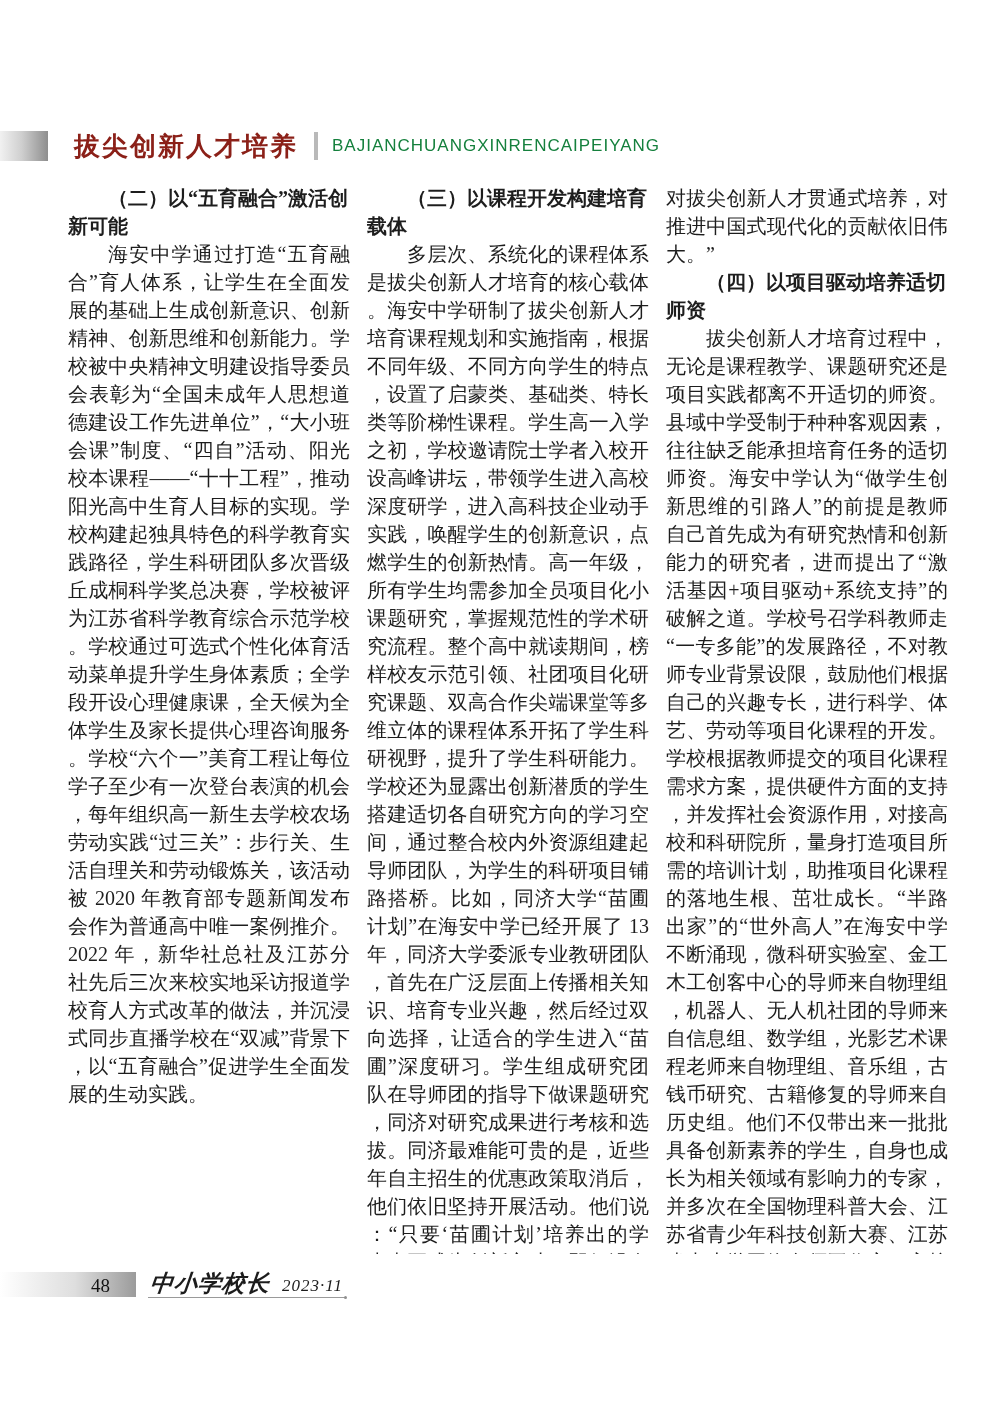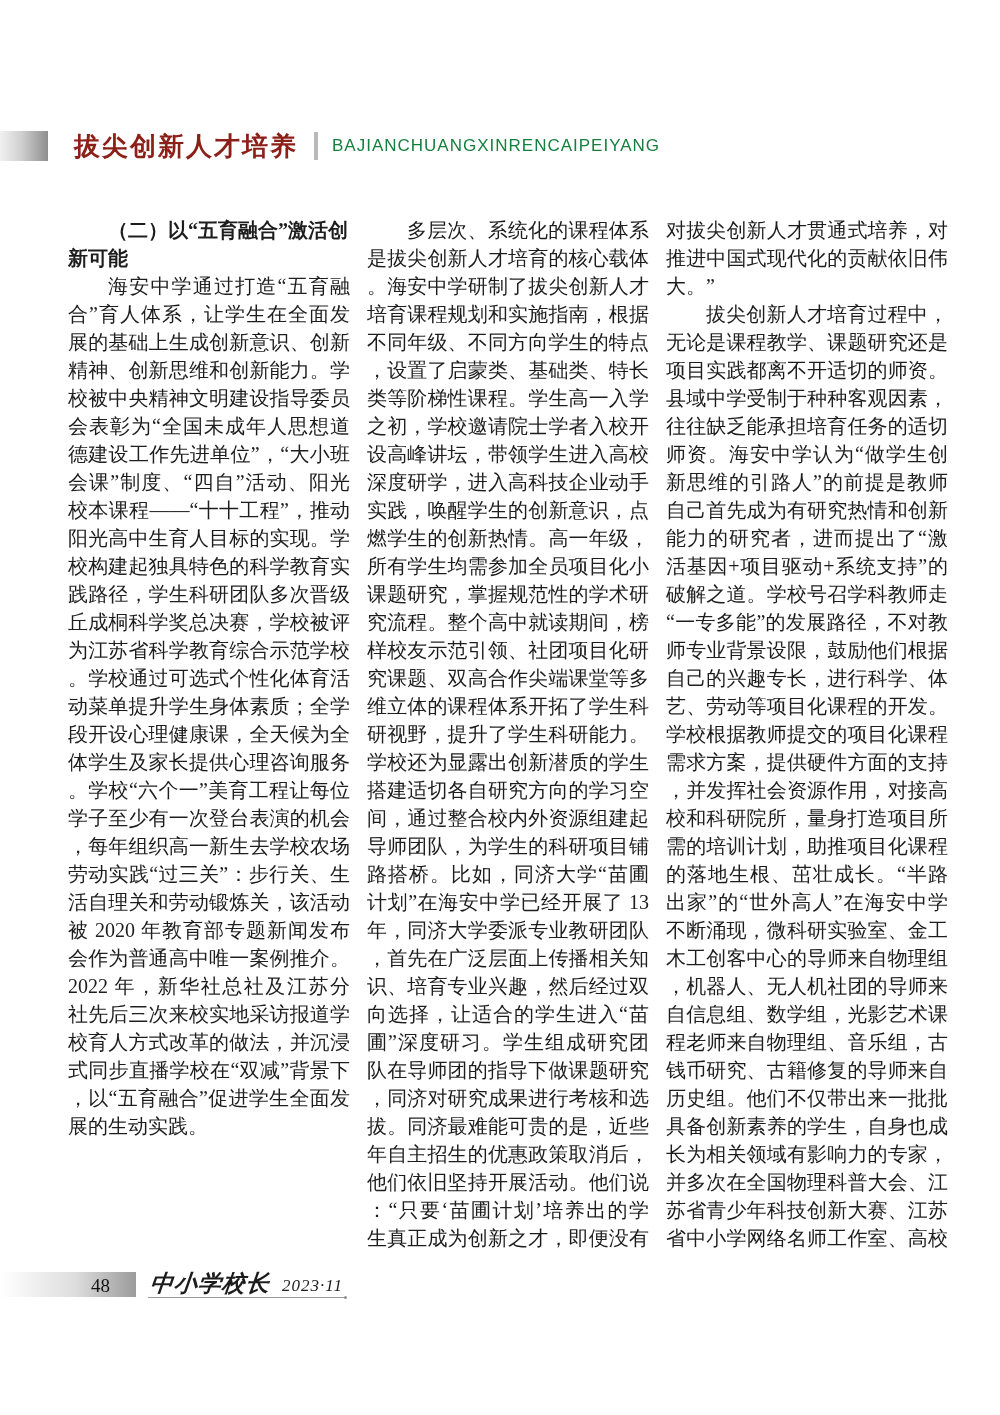--- a/index.html
+++ b/index.html
@@ -38,21 +38,20 @@
   
   .article-columns {
     position:absolute; top:184px; left:68px; width:880px; height:1070px;
     display:flex; gap:17px; overflow:hidden;
   }
   .col {
     flex:1 1 0; min-width:0;
     font-size:20px; line-height:28px; color:#1d1d1d;
     text-align:justify;
     line-break:anywhere;
-    margin-top:32px;
   }
   .col h2 {
     margin:0; font-size:20px; line-height:28px;
     font-weight:bold; text-indent:2em; text-align:left;
   }
   .col p { margin:0; text-indent:2em; }
   .col p.no-indent { text-indent:0; }
   .footnote-ref {
     font-size:11px; vertical-align:super; line-height:0;
     font-family:"Liberation Sans","DejaVu Sans",sans-serif;
@@ -101,25 +100,27 @@
   </header>
 
   <main class="article-columns">
 
     <section class="col">
       <h2>（二）以“五育融合”激活创新可能</h2>
       <p>海安中学通过打造“五育融合”育人体系，让学生在全面发展的基础上生成创新意识、创新精神、创新思维和创新能力。学校被中央精神文明建设指导委员会表彰为“全国未成年人思想道德建设工作先进单位”，“大小班会课”制度、“四自”活动、阳光校本课程——“十十工程”，推动阳光高中生育人目标的实现。学校构建起独具特色的科学教育实践路径，学生科研团队多次晋级丘成桐科学奖总决赛，学校被评为江苏省科学教育综合示范学校。学校通过可选式个性化体育活动菜单提升学生身体素质；全学段开设心理健康课，全天候为全体学生及家长提供心理咨询服务。学校“六个一”美育工程让每位学子至少有一次登台表演的机会，每年组织高一新生去学校农场劳动实践“过三关”：步行关、生活自理关和劳动锻炼关，该活动被 2020 年教育部专题新闻发布会作为普通高中唯一案例推介。2022 年，新华社总社及江苏分社先后三次来校实地采访报道学校育人方式改革的做法，并沉浸式同步直播学校在“双减”背景下，以“五育融合”促进学生全面发展的生动实践。</p>
     </section>
 
     <section class="col">
+      <h2>（三）以课程开发构建培育载体</h2>
       <p>多层次、系统化的课程体系是拔尖创新人才培育的核心载体。海安中学研制了拔尖创新人才培育课程规划和实施指南，根据不同年级、不同方向学生的特点，设置了启蒙类、基础类、特长类等阶梯性课程。学生高一入学之初，学校邀请院士学者入校开设高峰讲坛，带领学生进入高校深度研学，进入高科技企业动手实践，唤醒学生的创新意识，点燃学生的创新热情。高一年级，所有学生均需参加全员项目化小课题研究，掌握规范性的学术研究流程。整个高中就读期间，榜样校友示范引领、社团项目化研究课题、双高合作尖端课堂等多维立体的课程体系开拓了学生科研视野，提升了学生科研能力。学校还为显露出创新潜质的学生搭建适切各自研究方向的学习空间，通过整合校内外资源组建起导师团队，为学生的科研项目铺路搭桥。比如，同济大学“苗圃计划”在海安中学已经开展了 13 年，同济大学委派专业教研团队，首先在广泛层面上传播相关知识、培育专业兴趣，然后经过双向选择，让适合的学生进入“苗圃”深度研习。学生组成研究团队在导师团的指导下做课题研究，同济对研究成果进行考核和选拔。同济最难能可贵的是，近些年自主招生的优惠政策取消后，他们依旧坚持开展活动。他们说：“只要‘苗圃计划’培养出的学生真正成为创新之才，即便没有选择进入同济大学就读，同济大学</p>
     </section>
 
     <section class="col">
       <p class="no-indent">对拔尖创新人才贯通式培养，对推进中国式现代化的贡献依旧伟大。”</p>
+      <h2>（四）以项目驱动培养适切师资</h2>
       <p>拔尖创新人才培育过程中，无论是课程教学、课题研究还是项目实践都离不开适切的师资。县域中学受制于种种客观因素，往往缺乏能承担培育任务的适切师资。海安中学认为“做学生创新思维的引路人”的前提是教师自己首先成为有研究热情和创新能力的研究者，进而提出了“激活基因+项目驱动+系统支持”的破解之道。学校号召学科教师走“一专多能”的发展路径，不对教师专业背景设限，鼓励他们根据自己的兴趣专长，进行科学、体艺、劳动等项目化课程的开发。学校根据教师提交的项目化课程需求方案，提供硬件方面的支持，并发挥社会资源作用，对接高校和科研院所，量身打造项目所需的培训计划，助推项目化课程的落地生根、茁壮成长。“半路出家”的“世外高人”在海安中学不断涌现，微科研实验室、金工木工创客中心的导师来自物理组，机器人、无人机社团的导师来自信息组、数学组，光影艺术课程老师来自物理组、音乐组，古钱币研究、古籍修复的导师来自历史组。他们不仅带出来一批批具备创新素养的学生，自身也成长为相关领域有影响力的专家，并多次在全国物理科普大会、江苏省青少年科技创新大赛、江苏省中小学网络名师工作室、高校和相关省市区科学教育教研活动中作专题辅导报告和经验成果介绍。</p>
     </section>
 
   </main>
 
   <footer>
     <div class="page-number-band">
       <span>48</span>
     </div>
     <div class="footer-text">

